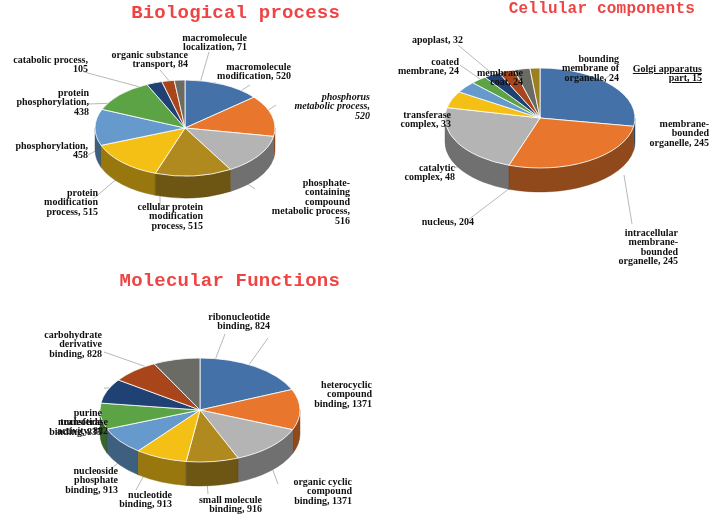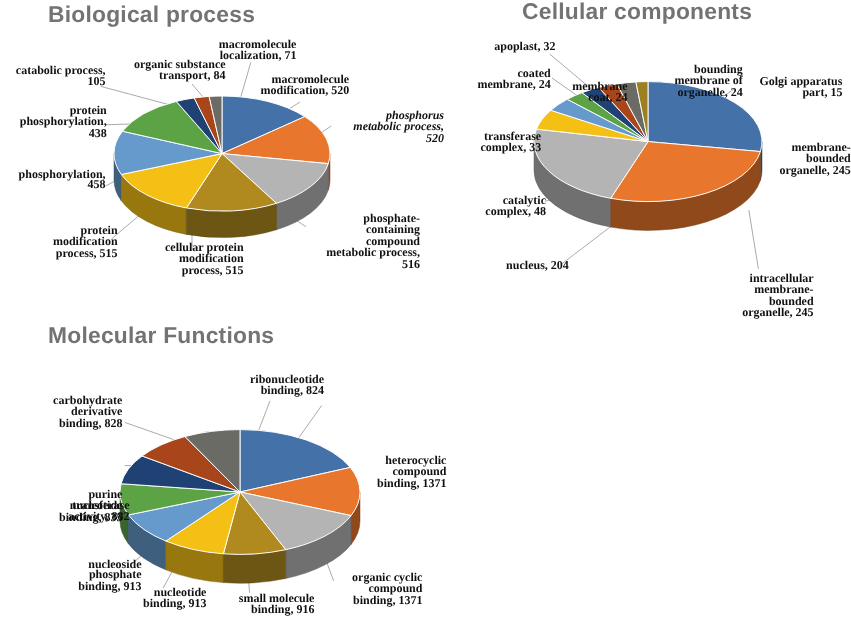--- a/index.html
+++ b/index.html
@@ -6,24 +6,24 @@
   body{
     width:709px;height:528px;
     background:#ffffff;
     font-family:"Liberation Serif", serif;
     color:#000;
     position:relative;
     overflow:hidden;
   }
   .panel{position:absolute;}
   .chart-title{
-    font-family:Liberation Sans, sans-serif;
+    font-family:Liberation Mono, monospace;
     font-weight:bold;
-    text-align:left;
-    color:#737373;
+    text-align:right;
+    color:#ef4444;
     letter-spacing:0.2px;
   }
   .lbl{
     position:absolute;
     font-family:"Liberation Serif", serif;
     font-weight:bold;
     font-size:10px;
     line-height:9.4px;
     color:#111;
     text-align:right;
@@ -89,21 +89,21 @@
 516</div>
       <div class="lbl" style="left: 278px; top: 92px; width: 92px; font-style: italic;">phosphorus
 metabolic process,
 520</div>
       <div class="lbl" style="left: 195px; top: 62px; width: 96px;">macromolecule
 modification, 520</div>
     </div>
 </div>
 
 <div class="panel" style="left:380px;top:0px;width:329px;height:280px;">
-  <div class="chart-title" style="position:absolute;left:55px;top:0px;width:260px;font-size:19px;">Cellular components</div>
+  <div class="chart-title" style="position:absolute;left:55px;top:0px;width:260px;font-size:16px;">Cellular components</div>
   <svg id="pie-1" width="329" height="260" viewBox="0 0 329 260" style="position:absolute;left:0;top:18px;">
       <path d="M 78 27 L 158 94" class="leader"></path>
       <path d="M 80 47 L 150 96" class="leader"></path>
       <path d="M 143 58 L 160 96" class="leader"></path>
       <path d="M 186 62 L 168 95" class="leader"></path>
       <path d="M 232 56 L 176 95" class="leader"></path>
       <path d="M 251 110 L 220 112" class="leader"></path>
       <path d="M 72 98 L 145 104" class="leader"></path>
       <path d="M 74 150 L 125 130" class="leader"></path>
       <path d="M 88 202 L 130 170" class="leader"></path>
@@ -125,21 +125,21 @@
 </div>
 <div id="labels-1" style="position:absolute;left:0;top:0;width:709px;height:290px;">
     <div class="lbl" style="left: 395px; top: 35px; width: 68px;">apoplast, 32</div>
     <div class="lbl" style="left: 383px; top: 57px; width: 76px;">coated
 membrane, 24</div>
     <div class="lbl" style="left: 461px; top: 68px; width: 62px;">membrane
 coat, 24</div>
     <div class="lbl" style="left: 551px; top: 54px; width: 68px;">bounding
 membrane of
 organelle, 24</div>
-    <div class="lbl" style="left: 618px; top: 64px; width: 84px;">Golgi apparatus
+    <div class="lbl" style="left: 618px; top: 64px; width: 84px; text-decoration: underline;">Golgi apparatus
 part, 15</div>
     <div class="lbl" style="left: 633px; top: 119px; width: 76px;">membrane-
 bounded
 organelle, 245</div>
     <div class="lbl" style="left: 383px; top: 110px; width: 68px;">transferase
 complex, 33</div>
     <div class="lbl" style="left: 389px; top: 163px; width: 66px;">catalytic
 complex, 48</div>
     <div class="lbl" style="left: 404px; top: 217px; width: 70px;">nucleus, 204</div>
     <div class="lbl" style="left: 594px; top: 228px; width: 84px;">intracellular

